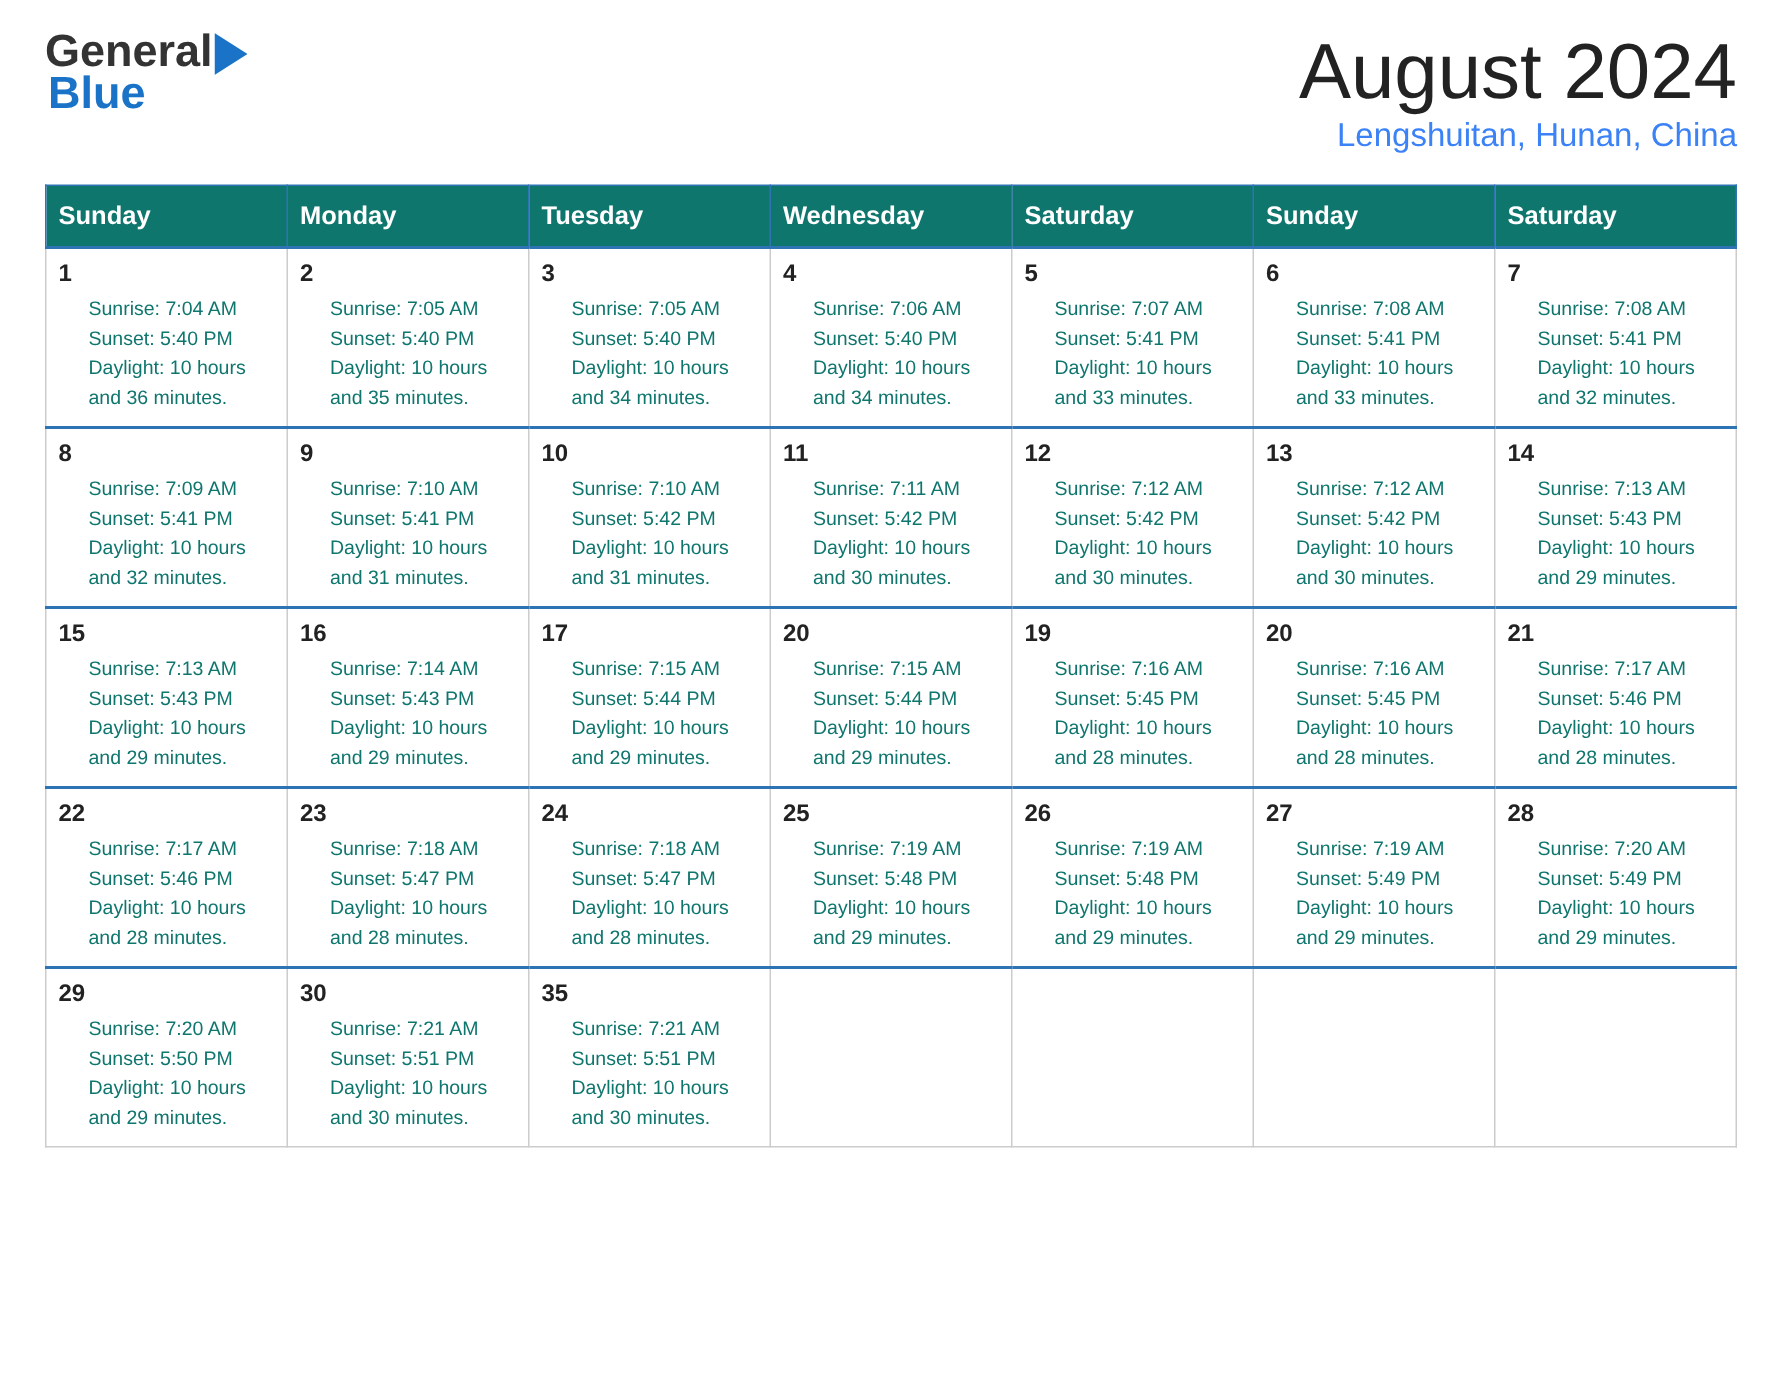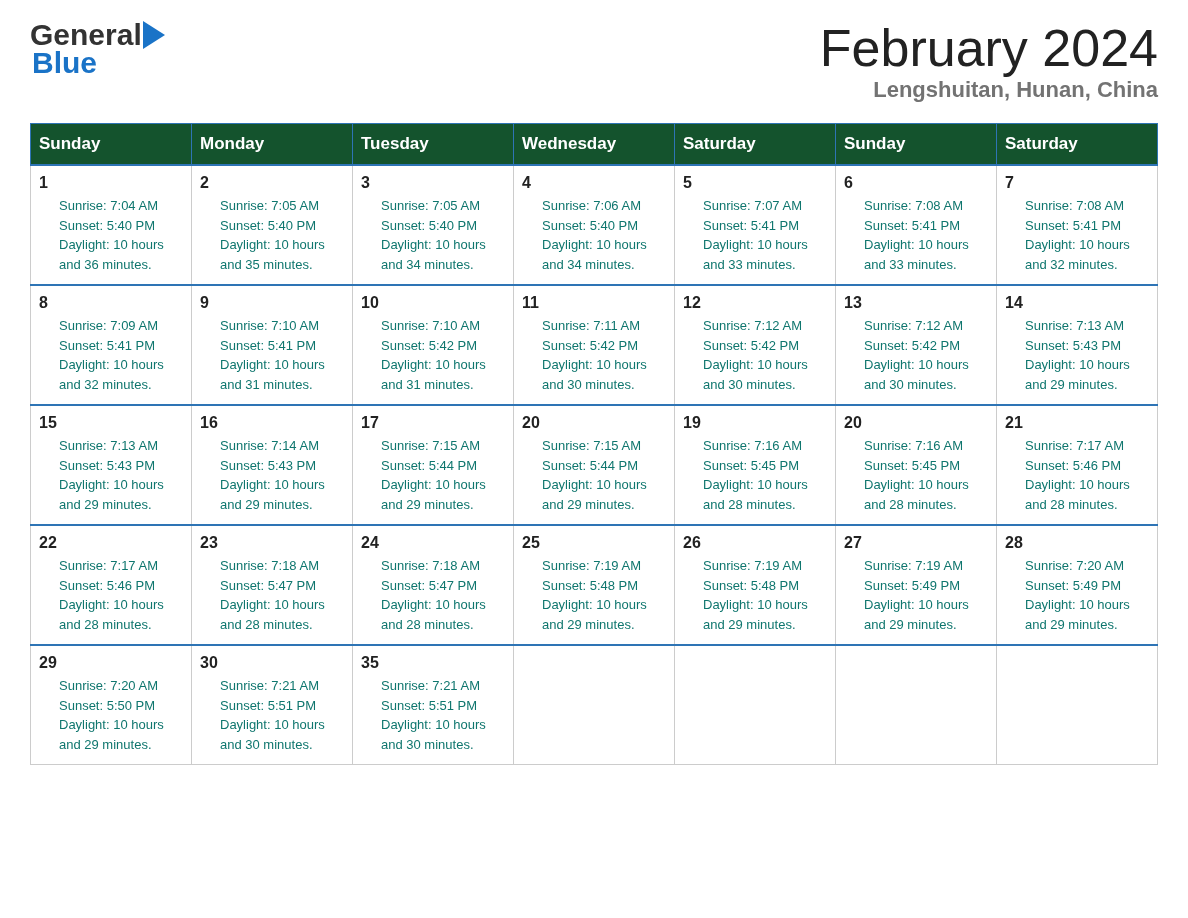--- a/index.html
+++ b/index.html
@@ -25,30 +25,30 @@
       text-align: right;
     }
     .month-title {
       font-size: 52px;
       font-weight: normal;
       color: #222;
       line-height: 1.1;
     }
     .subtitle {
       font-size: 22px;
-      color: #737373;
-      font-weight: bold;
+      color: #3b82f6;
+      font-weight: normal;
     }
     table {
       width: 100%;
       border-collapse: collapse;
       table-layout: fixed;
     }
     thead tr th {
-      background-color: #14532d;
+      background-color: #0f766e;
       color: #ffffff;
       padding: 10px 8px;
       font-size: 17px;
       font-weight: bold;
       text-align: left;
       border: 1px solid #2e74b5;
     }
     tbody tr td {
       vertical-align: top;
       padding: 8px 8px 10px 8px;
@@ -74,30 +74,30 @@
     .empty-cell {
       background: #fff;
       border-top: 2px solid #2e74b5;
     }
   </style>
 </head>
 <body>
 
 <div class="header">
   <div class="logo">
-    <div style="display:flex; align-items:center; line-height:1;">
+    <div style="display:flex; align-items:flex-end; line-height:1;">
       <span style="font-size:30px; font-weight:bold; color:#333; font-family:Arial,sans-serif;">General</span>
       <svg width="22" height="28" viewBox="0 0 22 28" style="margin-left:1px;">
         <polygon points="0,28 22,14 0,0" fill="#1a73c7"></polygon>
       </svg>
     </div>
     <div style="font-size:30px; font-weight:bold; color:#1a73c7; font-family:Arial,sans-serif; margin-top:-4px; margin-left:2px;">Blue</div>
   </div>
   <div class="title-block">
-    <div class="month-title">February 2024</div>
+    <div class="month-title">August 2024</div>
     <div class="subtitle">Lengshuitan, Hunan, China</div>
   </div>
 </div>
 
 <table>
   <thead>
     <tr>
       <th>Sunday</th>
       <th>Monday</th>
       <th>Tuesday</th>

